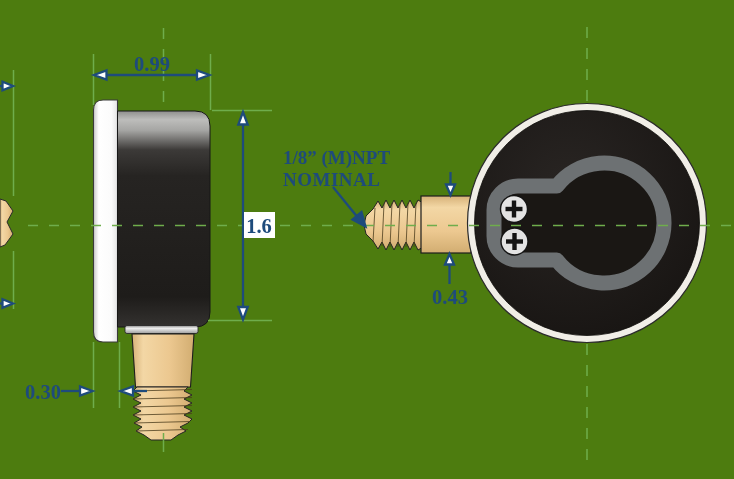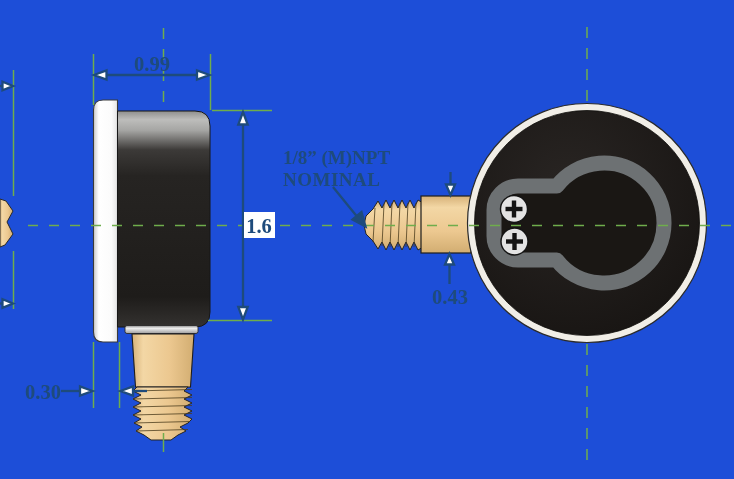--- a/index.html
+++ b/index.html
@@ -1,19 +1,19 @@
 <!DOCTYPE html>
 <html><head>
 <meta charset="utf-8">
 <style>
   html,body{margin:0;padding:0;background:#ffffff;}
   .stage{
     position:relative;
     width:734px;height:479px;
-    background:#1d4ed8;
+    background:#4d7c0f;
     overflow:hidden;
     font-family:"Liberation Serif", serif;
   }
   svg{display:block;}
   text.dim{
     font-family:"Liberation Serif", serif;
     font-weight:bold;
     fill:#1E4B7C;
   }
 </style>

